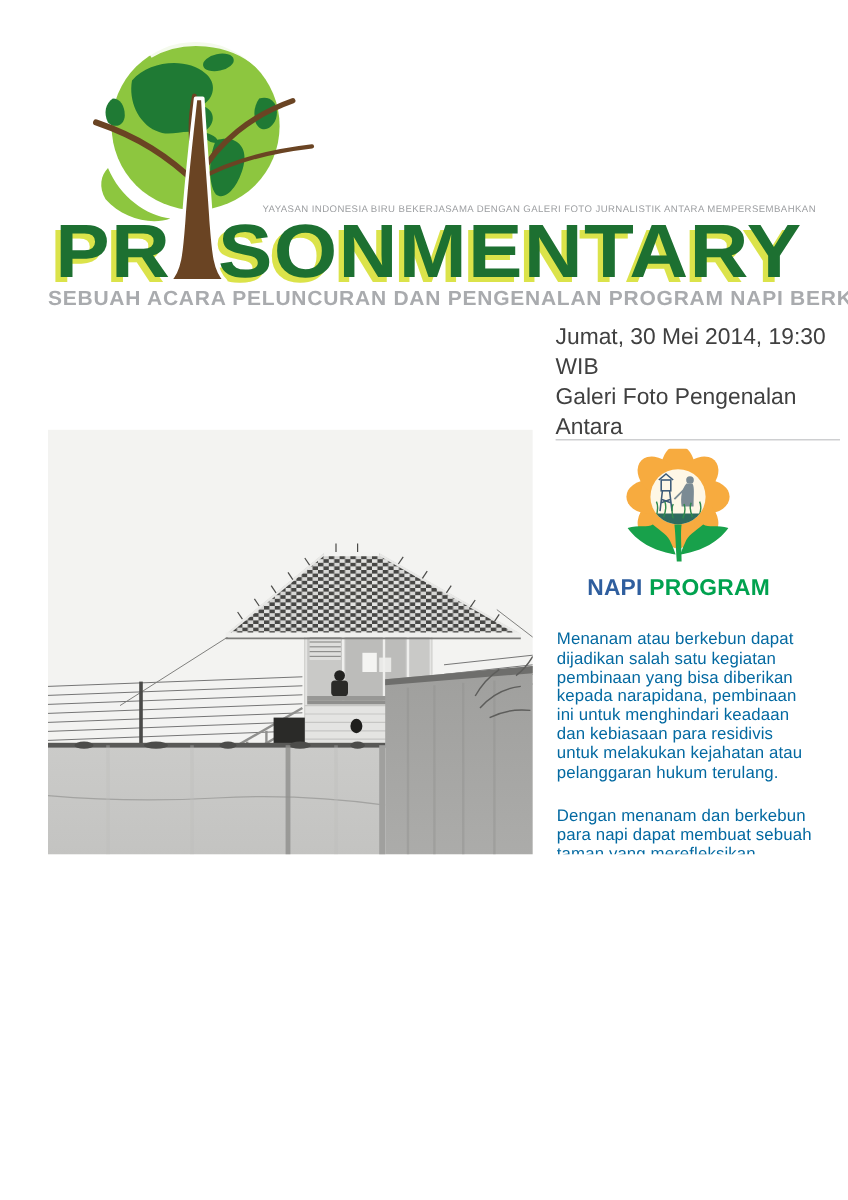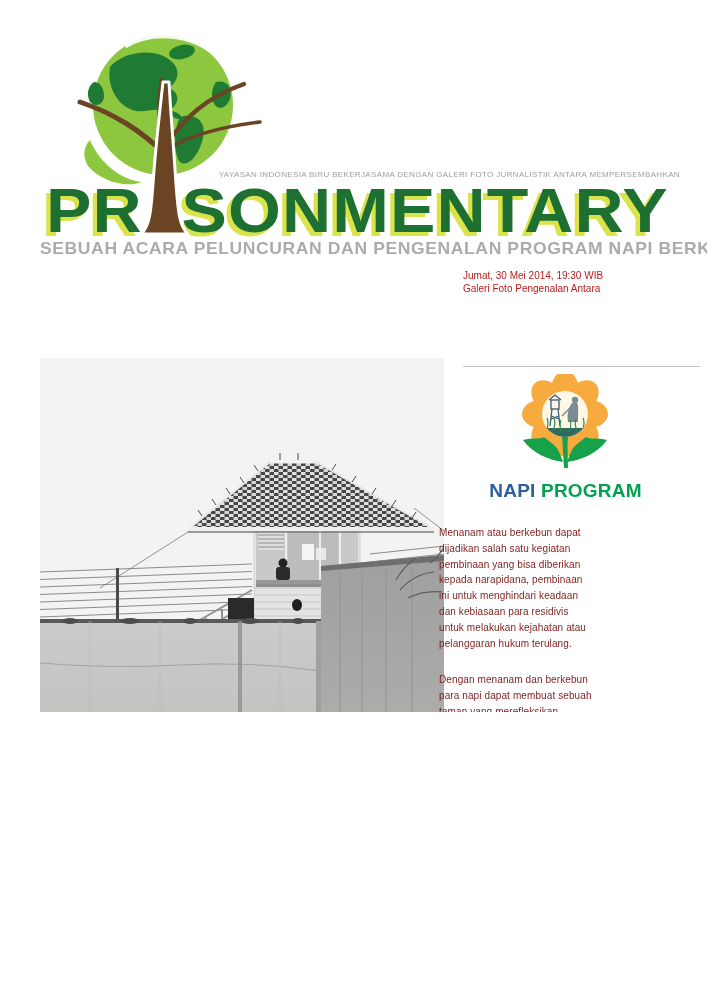--- a/index.html
+++ b/index.html
@@ -15,29 +15,29 @@
     text-shadow:-4px 4px 0 #dbe34a;z-index:1;white-space:nowrap;}
   .title .gap{width:36px;}
   .subtitle{position:absolute;left:40px;top:239px;font-weight:bold;font-size:17px;color:#a9abae;
     letter-spacing:.6px;white-space:nowrap;transform:scaleX(1.03);transform-origin:left top;}
   
   .events{position:absolute;left:40px;top:274px;width:403px;text-align:center;font-weight:bold;
     font-size:18.5px;color:#87898b;line-height:1.55;letter-spacing:-.2px;}
   .photo-main{position:absolute;left:40px;top:358px;width:404px;height:557px;}
   
   .venue{position:absolute;left:463px;top:269px;width:240px;}
-  .venue-main{font-size:10px;color:#b91c1c;line-height:1.32;}
+  .venue-main{font-size:19px;color:#404040;line-height:1.32;}
   .venue-sub{font-size:10.8px;color:#737476;line-height:1.45;margin-top:4px;}
   .rule{position:absolute;left:463px;top:366px;width:237px;border-top:1px solid #c3c4c6;}
   .flower-logo{position:absolute;left:505px;top:374px;width:120px;height:104px;}
   .napi-title{position:absolute;left:463px;top:480px;width:205px;text-align:center;
     font-size:19px;font-weight:bold;letter-spacing:.2px;}
   .napi-blue{color:#2f5e9e;margin-top:48px;}
   .napi-green{color:#00a24f;}
-  .para{position:absolute;left:439px;width:242px;font-size:10px;color:#7f1d1d;
+  .para{position:absolute;left:464px;width:242px;font-size:14px;color:#0369a1;
     line-height:15.8px;letter-spacing:.1px;white-space:pre-line;}
   .para1{top:525px;}
   .para2{top:672px;}
   .photo-side{position:absolute;left:463px;top:755px;width:205px;height:155px;}
   
   .supported{position:absolute;left:42px;top:939px;font-size:7.5px;color:#5a5b5d;letter-spacing:.2px;margin-top:35px;}
   .antara-logo{position:absolute;left:99px;top:950px;width:100px;height:27px;}
   .kemenkum-logo{position:absolute;left:229px;top:937px;width:30px;height:43px;}
   .iibl-logo{position:absolute;left:296px;top:918px;width:68px;height:64px;}
 </style>

